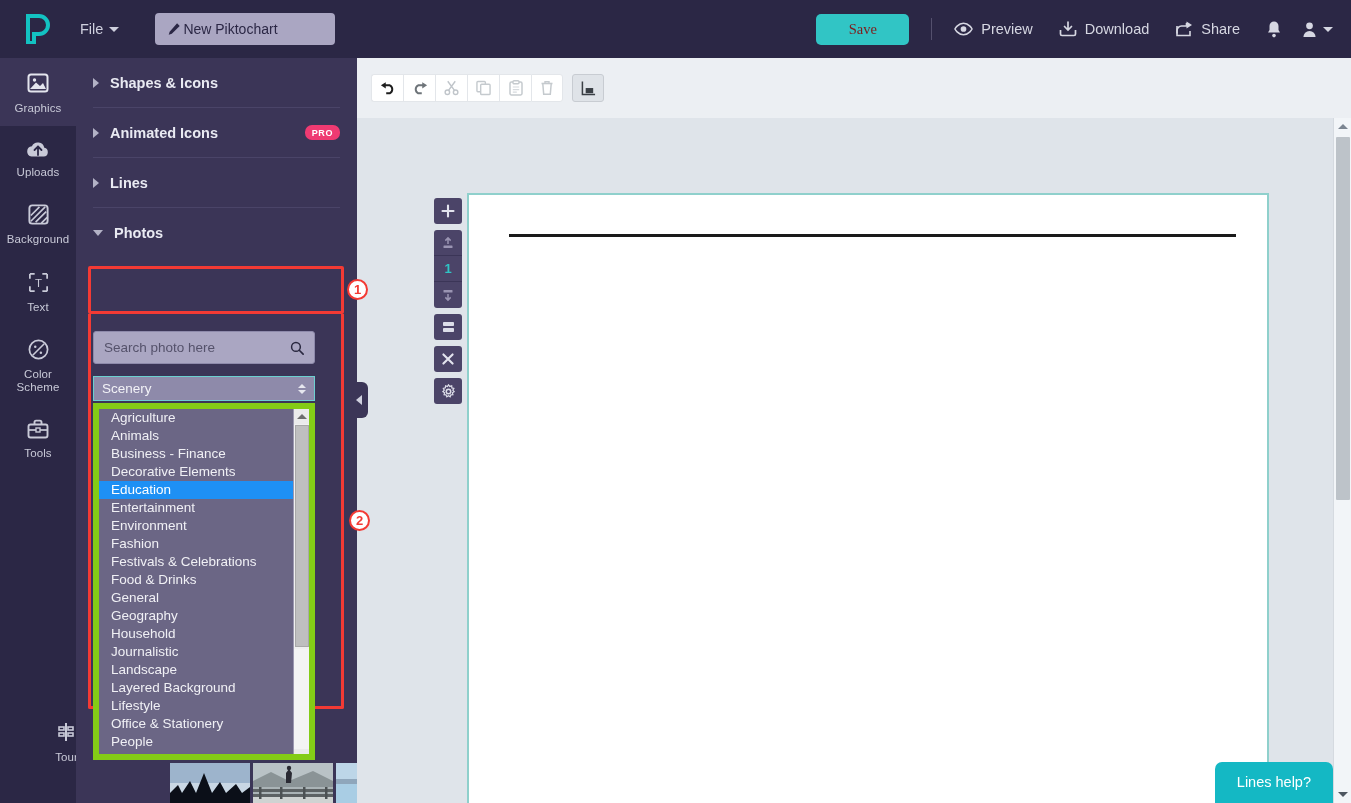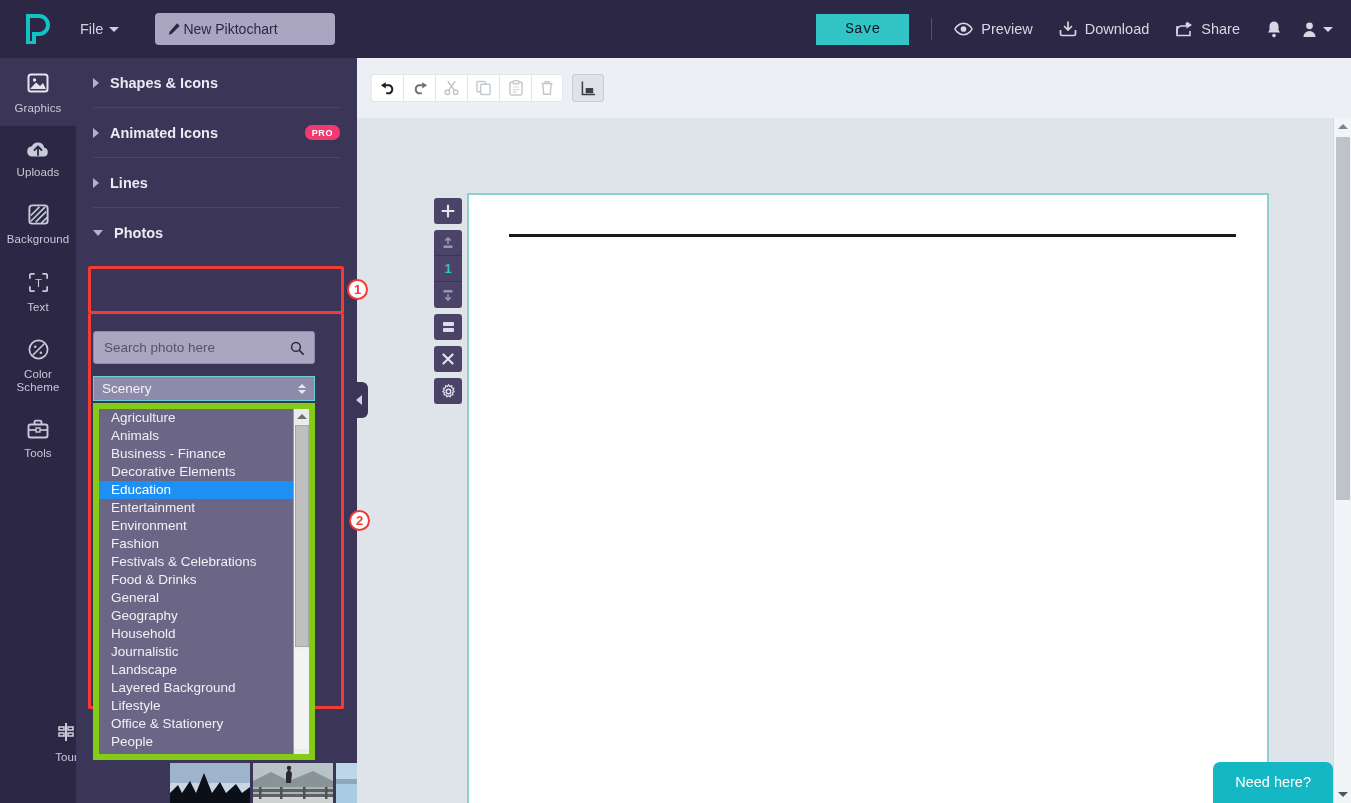--- a/index.html
+++ b/index.html
@@ -38,23 +38,23 @@
     color: #2b2745; font-size: 14px;
     cursor: text;
   }
   .pencil-icon { flex: 0 0 auto; display: block; }
 
   .topbar-right {
     margin-left: auto; display: flex; align-items: center; gap: 0px;
     padding-right: 18px;
   }
   .save-btn {
-    background: #31c5c5; color: #0f172a;
-    width: 93px; height: 31px; border: none; border-radius: 0;
-    font-size: 14.5px; font-family: Liberation Mono, monospace;
+    background: #31c5c5; color: #7f1d1d;
+    width: 93px; height: 31px; border: none; border-radius: 5px;
+    font-size: 14.5px; font-family: Liberation Serif, serif;
     cursor: pointer; margin-right: 22px;
   }
   .divider-v { width: 1px; height: 22px; background: #54506d; margin-right: 22px; }
   .hdr-item {
     display: flex; align-items: center; gap: 8px;
     color: #d6d7e2; font-size: 14.5px; cursor: pointer; margin-right: 26px;
   }
   .hdr-icon-only { margin-right: 20px; cursor: pointer; display:flex; align-items:center;}
   .user-chevron {
     width: 0; height: 0;
@@ -670,14 +670,14 @@
       <div class="ws-arrow">
           <span class="up"></span>
         </div>
       <div class="ws-thumb"></div>
       <div class="ws-arrow bottom">
           <span class="dn"></span>
         </div>
     </div>
   </div>
 
-  <div class="need-help">Need here?</div>
+  <div class="need-help">Lines help?</div>
 </div>
 
 </body></html>

